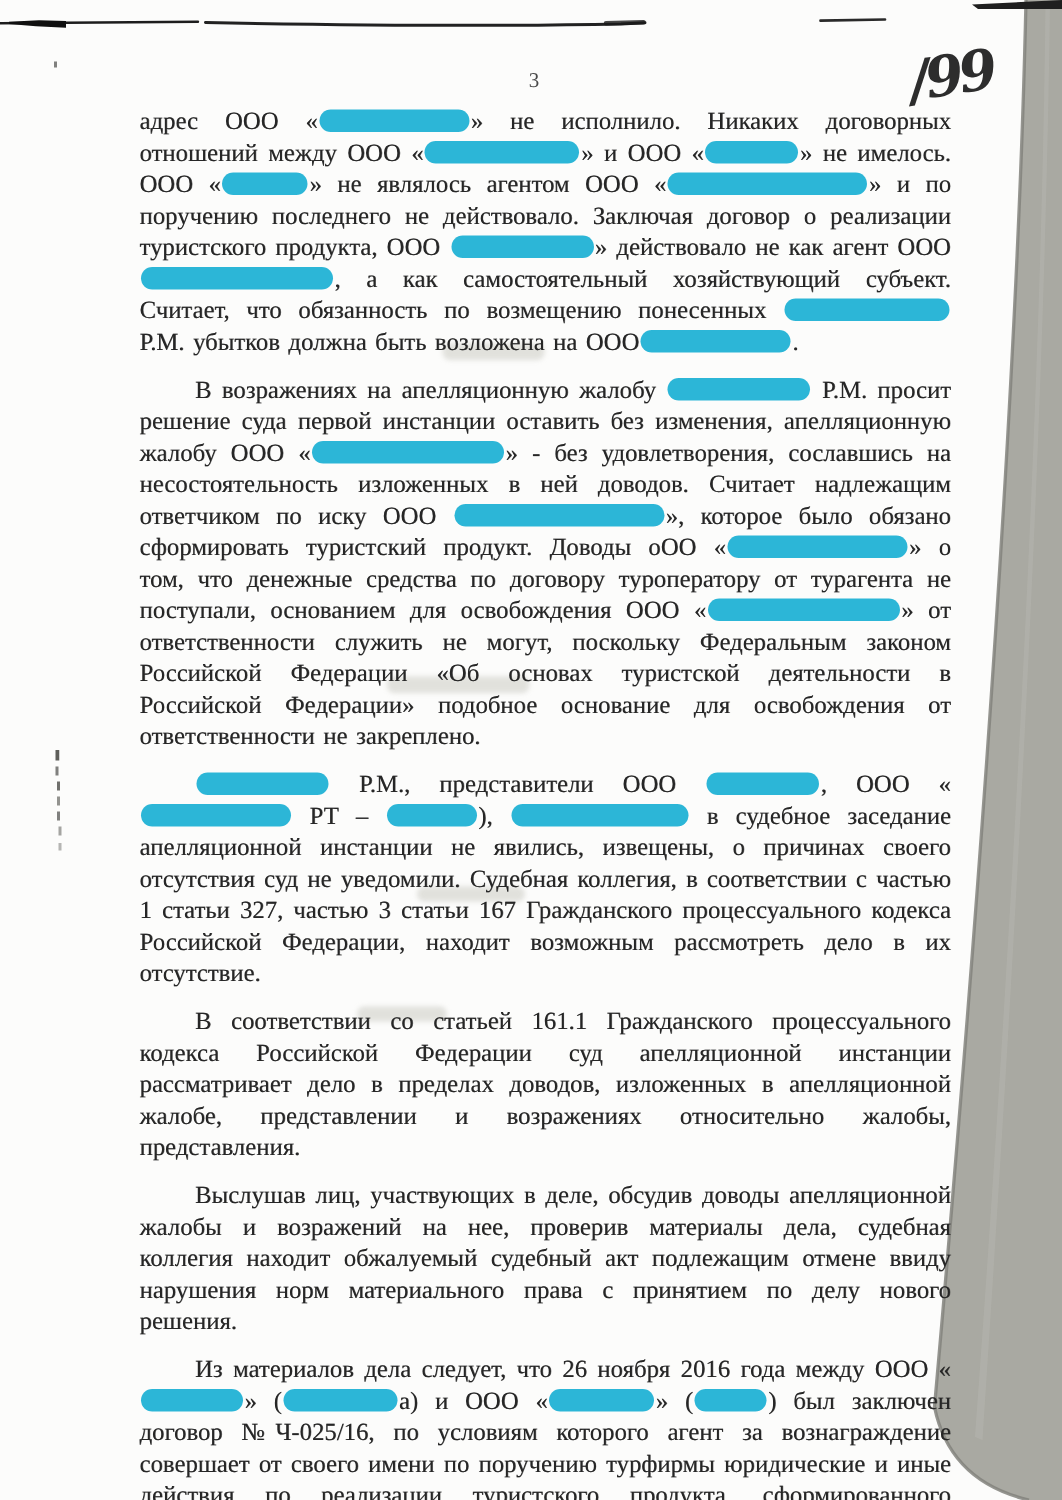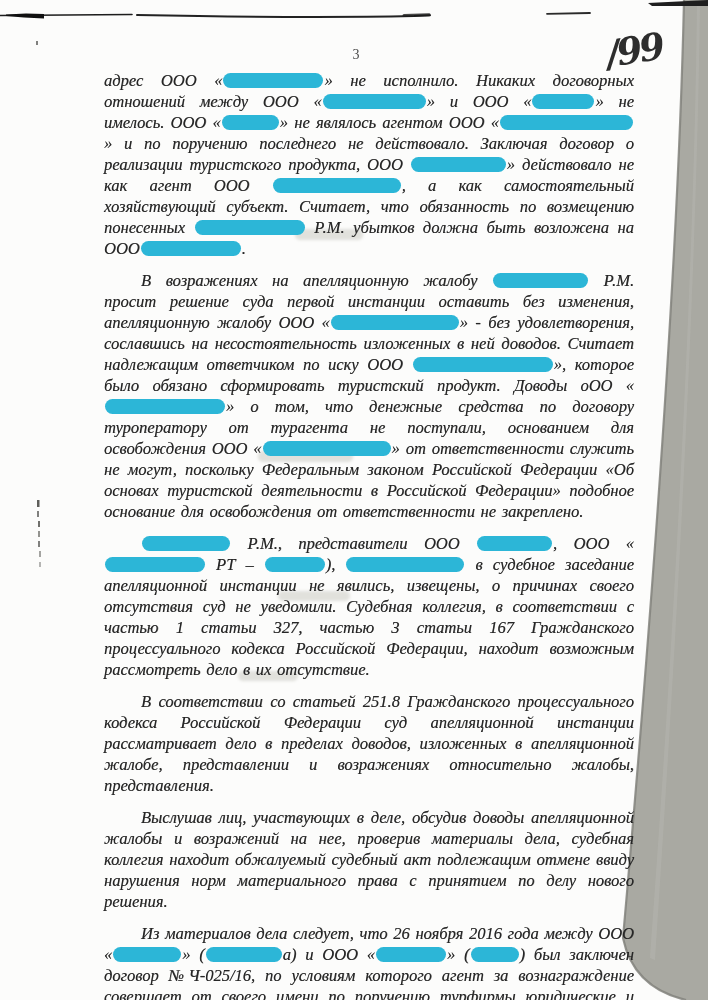--- a/index.html
+++ b/index.html
@@ -21,21 +21,21 @@
     font-size:37px;color:#2d2d2d;letter-spacing:-3px;
     transform:rotate(-9deg);
   }
   
   .doc-body{
     position:absolute;left:88px;top:70px;width:546px;
     font-size:16.5px;line-height:21px;color:#262626;
     text-align:justify;word-spacing:1.5px;
     text-shadow:0.3px 0 0 rgba(38,38,38,0.55);
   }
-  .doc-body p{margin:0 0 11px 16px;text-indent:37px;font-style:italic;}
+  .doc-body p{margin:0 0 11px 5px;text-indent:37px;}
   .doc-body p.no-indent{text-indent:0;}
   .redaction{
     display:inline-block;height:15px;border-radius:8px;
     background:var(--redaction,#2cb6d7);vertical-align:-2px;
     margin:0 1px;
   }
   
   .smudge{
     position:absolute;border-radius:5px;
     background:rgba(168,168,156,0.32);filter:blur(1.6px);
@@ -83,18 +83,18 @@
   <div class="smudge" style="left:238px;top:671px;width:60px;height:10px"></div>
 
   <div class="page-number">3</div>
 
   <div class="handwritten">/99</div>
 
   <div class="doc-body">
       <p class="no-indent">адрес ООО «<span class="redaction" style="width: 100px;"></span>» не исполнило. Никаких договорных отношений между ООО «<span class="redaction" style="width: 103px;"></span>» и ООО «<span class="redaction" style="width: 62px;"></span>» не имелось. ООО «<span class="redaction" style="width: 57px;"></span>» не являлось агентом ООО «<span class="redaction" style="width: 133px;"></span>» и по поручению последнего не действовало. Заключая договор о реализации туристского продукта, ООО <span class="redaction" style="width: 95px;"></span>» действовало не как агент ООО <span class="redaction" style="width: 128px;"></span>, а как самостоятельный хозяйствующий субъект. Считает, что обязанность по возмещению понесенных <span class="redaction" style="width: 110px;"></span> Р.М. убытков должна быть возложена на ООО<span class="redaction" style="width: 100px;"></span>.</p>
       <p>В возражениях на апелляционную жалобу <span class="redaction" style="width: 95px;"></span> Р.М. просит решение суда первой инстанции оставить без изменения, апелляционную жалобу ООО «<span class="redaction" style="width: 128px;"></span>» - без удовлетворения, сославшись на несостоятельность изложенных в ней доводов. Считает надлежащим ответчиком по иску ООО <span class="redaction" style="width: 140px;"></span>», которое было обязано сформировать туристский продукт. Доводы оОО «<span class="redaction" style="width: 120px;"></span>» о том, что денежные средства по договору туроператору от турагента  не поступали, основанием для освобождения ООО «<span class="redaction" style="width: 128px;"></span>» от ответственности служить не могут, поскольку Федеральным законом Российской Федерации «Об основах туристской деятельности в Российской Федерации» подобное основание для освобождения от ответственности не закреплено.</p>
       <p><span class="redaction" style="width: 88px;"></span> Р.М., представители ООО <span class="redaction" style="width: 75px;"></span>, ООО «<span class="redaction" style="width: 100px;"></span> РТ – <span class="redaction" style="width: 60px;"></span>), <span class="redaction" style="width: 118px;"></span> в судебное заседание апелляционной инстанции не явились, извещены, о причинах своего отсутствия суд не уведомили. Судебная коллегия, в соответствии с частью 1 статьи 327, частью 3 статьи 167 Гражданского процессуального кодекса Российской Федерации, находит возможным рассмотреть дело в их отсутствие.</p>
-      <p>В соответствии со статьей 251.8 Гражданского процессуального кодекса Российской Федерации суд апелляционной инстанции рассматривает дело в пределах доводов, изложенных в апелляционной жалобе, представлении и возражениях относительно жалобы, представления.</p>
+      <p>В соответствии со статьей 161.1 Гражданского процессуального кодекса Российской Федерации суд апелляционной инстанции рассматривает дело в пределах доводов, изложенных в апелляционной жалобе, представлении и возражениях относительно жалобы, представления.</p>
       <p>Выслушав лиц, участвующих в деле, обсудив доводы апелляционной жалобы и возражений на нее, проверив материалы дела, судебная коллегия находит обжалуемый судебный акт подлежащим отмене ввиду нарушения норм материального права с принятием по делу нового решения.</p>
       <p>Из материалов дела следует, что 26 ноября 2016 года между ООО «<span class="redaction" style="width: 68px;"></span>» (<span class="redaction" style="width: 76px;"></span>а) и ООО «<span class="redaction" style="width: 70px;"></span>» (<span class="redaction" style="width: 48px;"></span>) был заключен договор №Ч-025/16, по условиям которого агент за вознаграждение совершает от своего имени по поручению турфирмы юридические и иные действия по реализации туристского продукта, сформированного туроператором в области международного и внутреннего туризма для туристов агента, которым предоставляется туристский продукт, и в отношении которых агент</p>
     </div>
 
 </div>
 
 </body></html>

